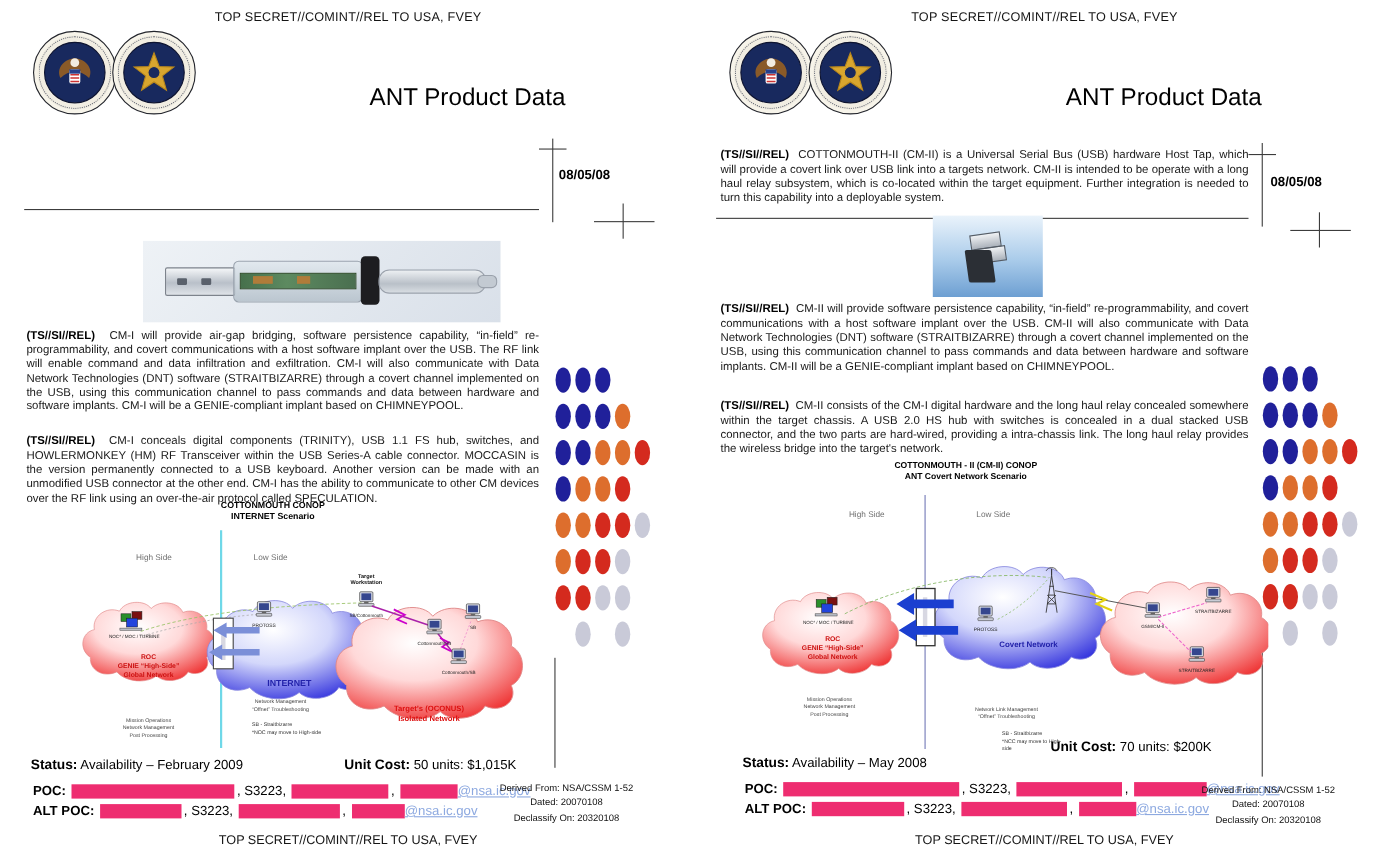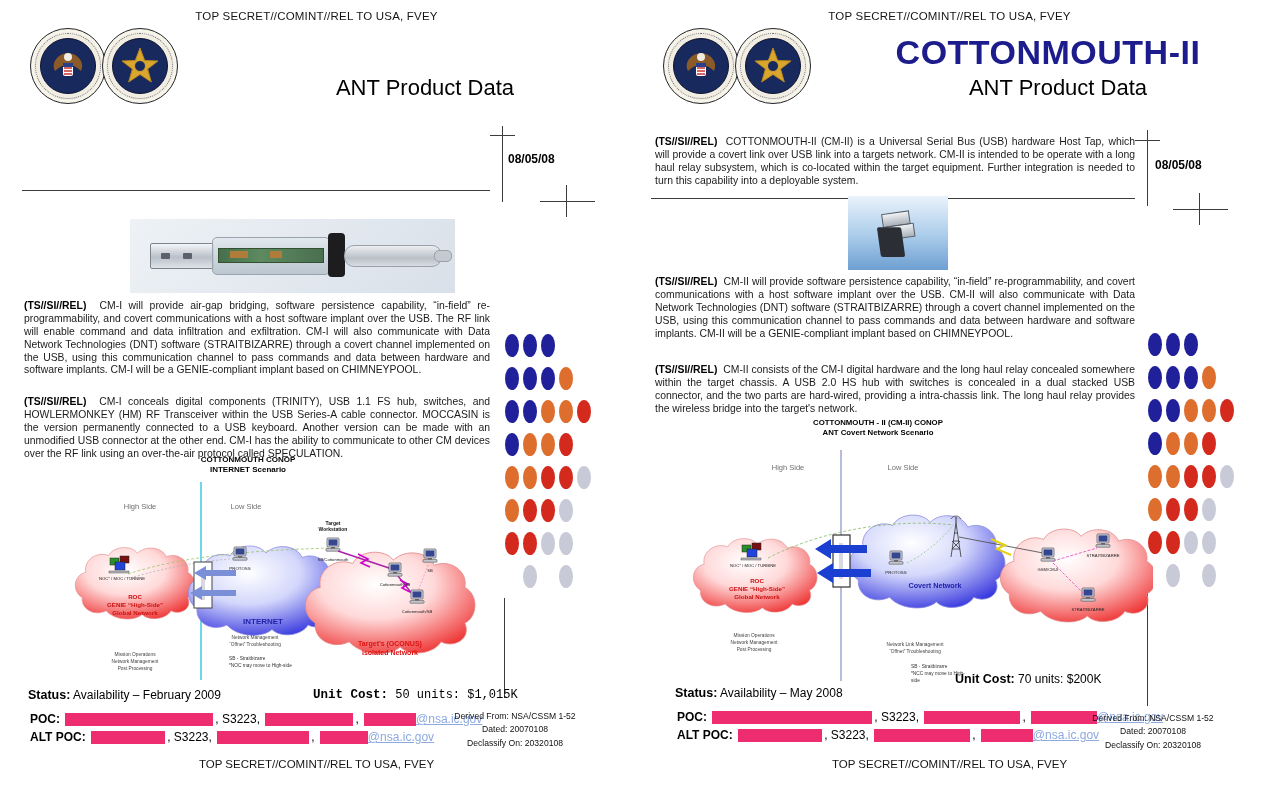--- a/index.html
+++ b/index.html
@@ -209,21 +209,21 @@
       <use href="#pc" transform="translate(399,147)"></use>
       <text x="399" y="161" text-anchor="middle" font-size="4.2" fill="#222">Cottonmouth/SB</text>
       <text x="372" y="194" text-anchor="middle" font-size="7" font-weight="bold" fill="#dd1111">Target’s (OCONUS)</text>
       <text x="372" y="203" text-anchor="middle" font-size="7" font-weight="bold" fill="#dd1111">Isolated Network</text>
     </svg>
 
     <div class="abs status-line" style="left:28px;top:688px;">
       <b>Status:</b>
       <span>Availability – February 2009</span>
     </div>
-    <div class="abs status-line" style="left:313px;top:688px;font-family:Liberation Mono, monospace;">
+    <div class="abs status-line" style="left:313px;top:688px;">
       <b>Unit Cost:</b>
       <span>50 units: $1,015K</span>
     </div>
 
     <div class="abs poc-line" style="left:30px;top:712px;">
       <span>POC:</span>
       <span class="redact" style="width:148px;"></span><span class="sep">, S3223,</span>
       <span class="redact" style="width:88px;"></span><span class="sep">,</span>
       <span class="redact" style="width:52px;margin-right:0;"></span><span class="email">@nsa.ic.gov</span>
     </div>
@@ -263,21 +263,20 @@
       <div class="seal" style="position:relative;">
         <div class="seal-ring"></div>
           <div class="seal-core"></div>
         <svg class="abs" style="left:14px;top:14px;" width="48" height="48" viewBox="0 0 48 48">
           <polygon points="24,6 28.7,18.5 42,19 31.6,27 35.3,40 24,32.5 12.7,40 16.4,27 6,19 19.3,18.5" fill="#d9a62e" stroke="#b8871c" stroke-width="1"></polygon>
           <circle cx="24" cy="24" r="5.5" fill="#18295e" stroke="#d9a62e"></circle>
         </svg>
       </div>
     </div>
 
-    <div class="abs prod-title">COTTONMOUTH-II</div>
     <div class="abs prod-sub">ANT Product Data</div>
 
     <div class="abs mark" style="left:514px;top:130px;width:1px;height:76px;"></div>
     <div class="abs mark" style="left:502px;top:140px;width:25px;height:1px;"></div>
     <div class="abs mark" style="left:18px;top:198px;width:484px;height:1px;"></div>
     <div class="abs mark" style="left:540px;top:209px;width:55px;height:1px;"></div>
     <div class="abs mark" style="left:566px;top:193px;width:1px;height:32px;"></div>
     <div class="abs mark" style="left:514px;top:592px;width:1px;height:114px;"></div>
 
     <div class="abs date" style="left:522px;top:158px;">08/05/08</div>

